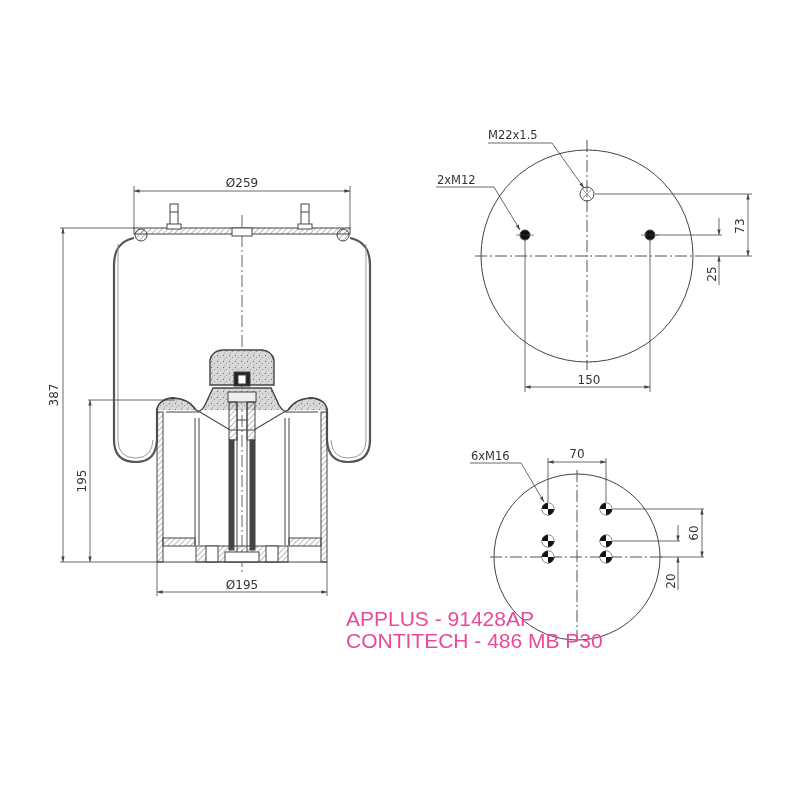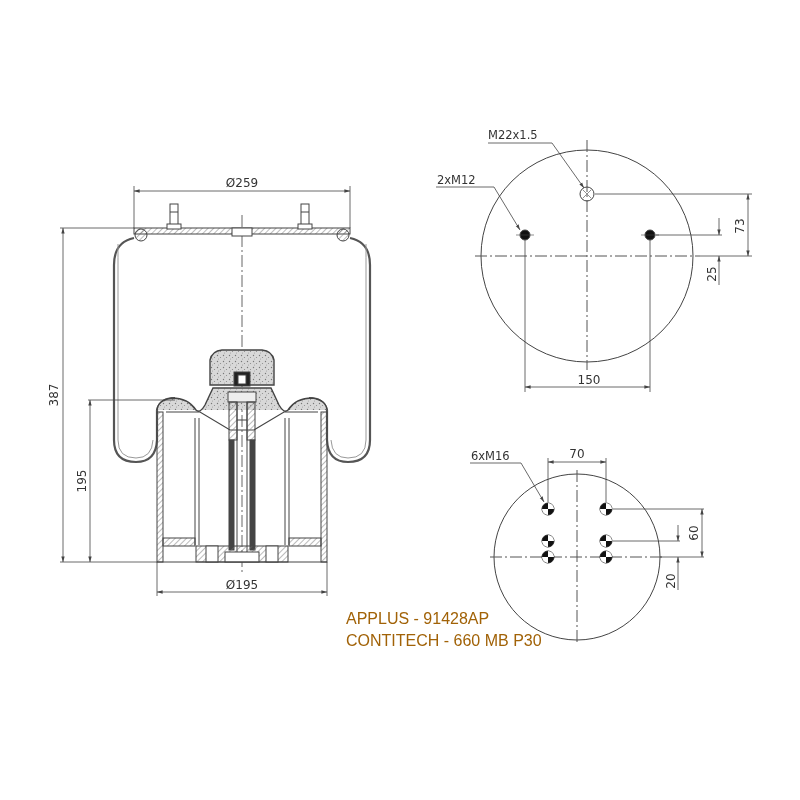--- a/index.html
+++ b/index.html
@@ -1,20 +1,20 @@
 <!DOCTYPE html>
 <html><head>
   <meta charset="utf-8">
   <style>
     html, body { margin: 0; padding: 0; background: #ffffff; }
     body { width: 800px; height: 800px; position: relative; overflow: hidden; }
     #drawing { position: absolute; left: 0; top: 0; }
     .dim-text { font-family: "DejaVu Sans", sans-serif; font-size: 12px; fill: #333; }
     .label-text { font-family: "DejaVu Sans", sans-serif; font-size: 11.5px; fill: #333; }
-    .caption { position: absolute; left: 346px; top: 608px; font-family: "Liberation Sans", sans-serif; font-size: 16px; color: #a16207; line-height: 22px; }
+    .caption { position: absolute; left: 346px; top: 608px; font-family: "Liberation Sans", sans-serif; font-size: 21px; color: #ec4899; line-height: 22px; }
     .caption div { white-space: nowrap; }
   </style>
 </head>
 <body>
 
 <svg id="drawing" width="800" height="800" viewBox="0 0 800 800">
   <defs>
     <pattern id="hatch" width="4" height="4" patternUnits="userSpaceOnUse" patternTransform="rotate(45)">
       <line x1="0" y1="0" x2="0" y2="4" stroke="#777" stroke-width="1"></line>
     </pattern>
@@ -195,14 +195,14 @@
     <line x1="678" y1="590" x2="678" y2="557" stroke-width="0.8" marker-end="url(#arr)"></line>
   </g>
   <text class="label-text" x="471" y="460">6xM16</text>
   <text class="dim-text" x="577" y="458" text-anchor="middle">70</text>
   <text class="dim-text" x="698" y="533" text-anchor="middle" transform="rotate(-90 698 533)">60</text>
   <text class="dim-text" x="675" y="581" text-anchor="middle" transform="rotate(-90 675 581)">20</text>
 </svg>
 
 <div class="caption">
   <div>APPLUS - 91428AP</div>
-  <div>CONTITECH - 660 MB P30</div>
+  <div>CONTITECH - 486 MB P30</div>
 </div>
 
 </body></html>

